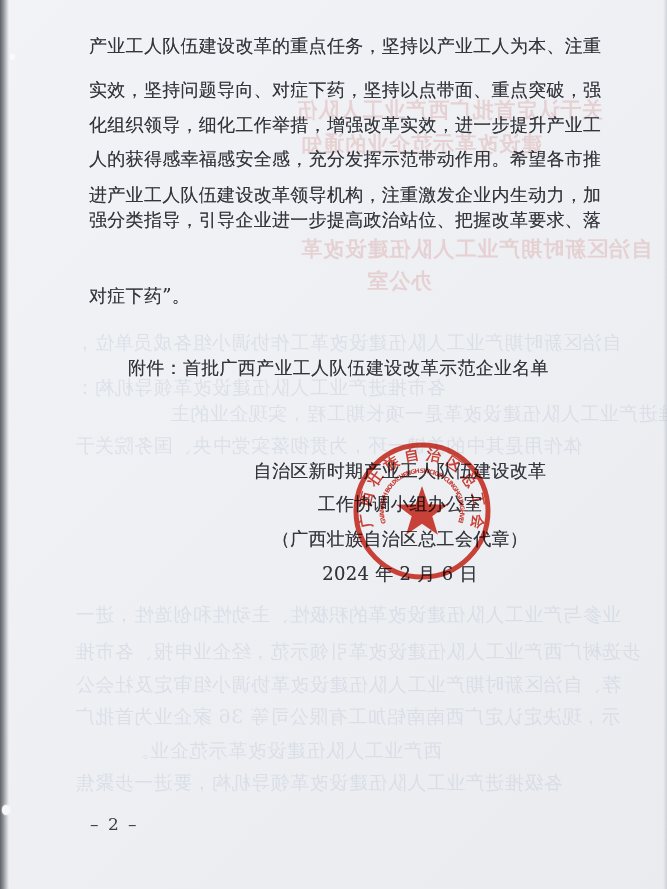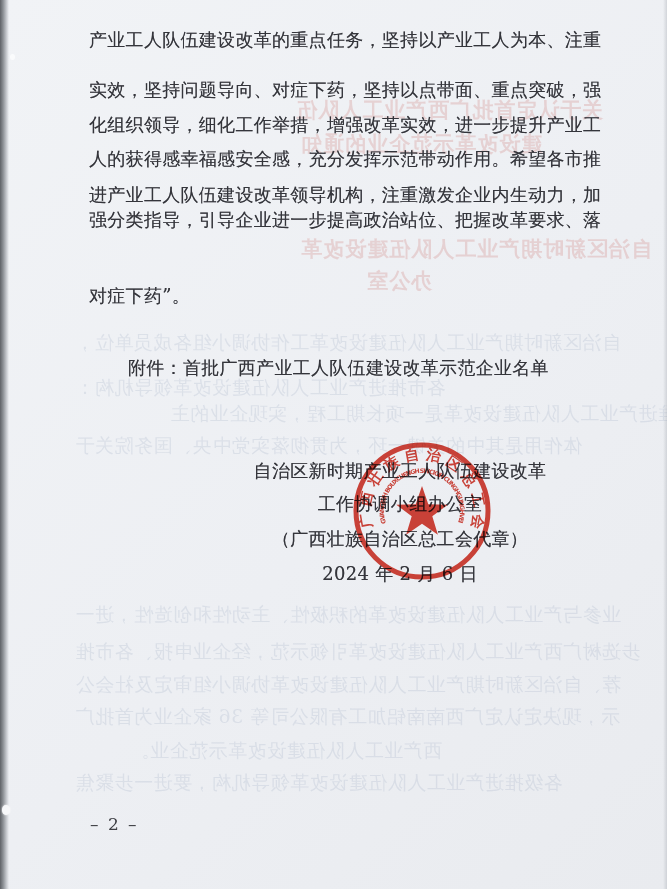--- a/index.html
+++ b/index.html
@@ -62,21 +62,21 @@
   <div class="bt g2">各市推进产业工人队伍建设改革领导机构：</div>
   <div class="bt g3">推进产业工人队伍建设改革是一项长期工程，实现企业的主</div>
   <div class="bt g4">体作用是其中的关键一环，为贯彻落实党中央、国务院关于</div>
   <div class="bt g5">业参与产业工人队伍建设改革的积极性、主动性和创造性，进一</div>
   <div class="bt g6">步选树广西产业工人队伍建设改革引领示范，经企业申报、各市推</div>
   <div class="bt g7">荐、自治区新时期产业工人队伍建设改革协调小组审定及社会公</div>
   <div class="bt g8">示，现决定认定广西南南铝加工有限公司等 36 家企业为首批广</div>
   <div class="bt g9">西产业工人队伍建设改革示范企业。</div>
   <div class="bt g10">各级推进产业工人队伍建设改革领导机构，要进一步聚焦</div>
 
-  <div class="tline body-line" style="top:28px">产业工人队伍建设改革的重点任务，坚持以产业工人为本、注重</div>
+  <div class="tline body-line" style="top:34px">产业工人队伍建设改革的重点任务，坚持以产业工人为本、注重</div>
   <div class="tline body-line" style="top:113px">化组织领导，细化工作举措，增强改革实效，进一步提升产业工</div>
   <div class="tline body-line" style="top:78px">实效，坚持问题导向、对症下药，坚持以点带面、重点突破，强</div>
   <div class="tline body-line" style="top:183px">进产业工人队伍建设改革领导机构，注重激发企业内生动力，加</div>
   <div class="tline body-line" style="top:147px">人的获得感幸福感安全感，充分发挥示范带动作用。希望各市推</div>
   <div class="tline body-line" style="top:208px">强分类指导，引导企业进一步提高政治站位、把握改革要求、落</div>
   <div class="tline body-line" style="top:284px">对症下药”。</div>
 
   <div class="tline attach">附件：首批广西产业工人队伍建设改革示范企业名单</div>
 
   <div class="sigwrap" style="top:459px">

